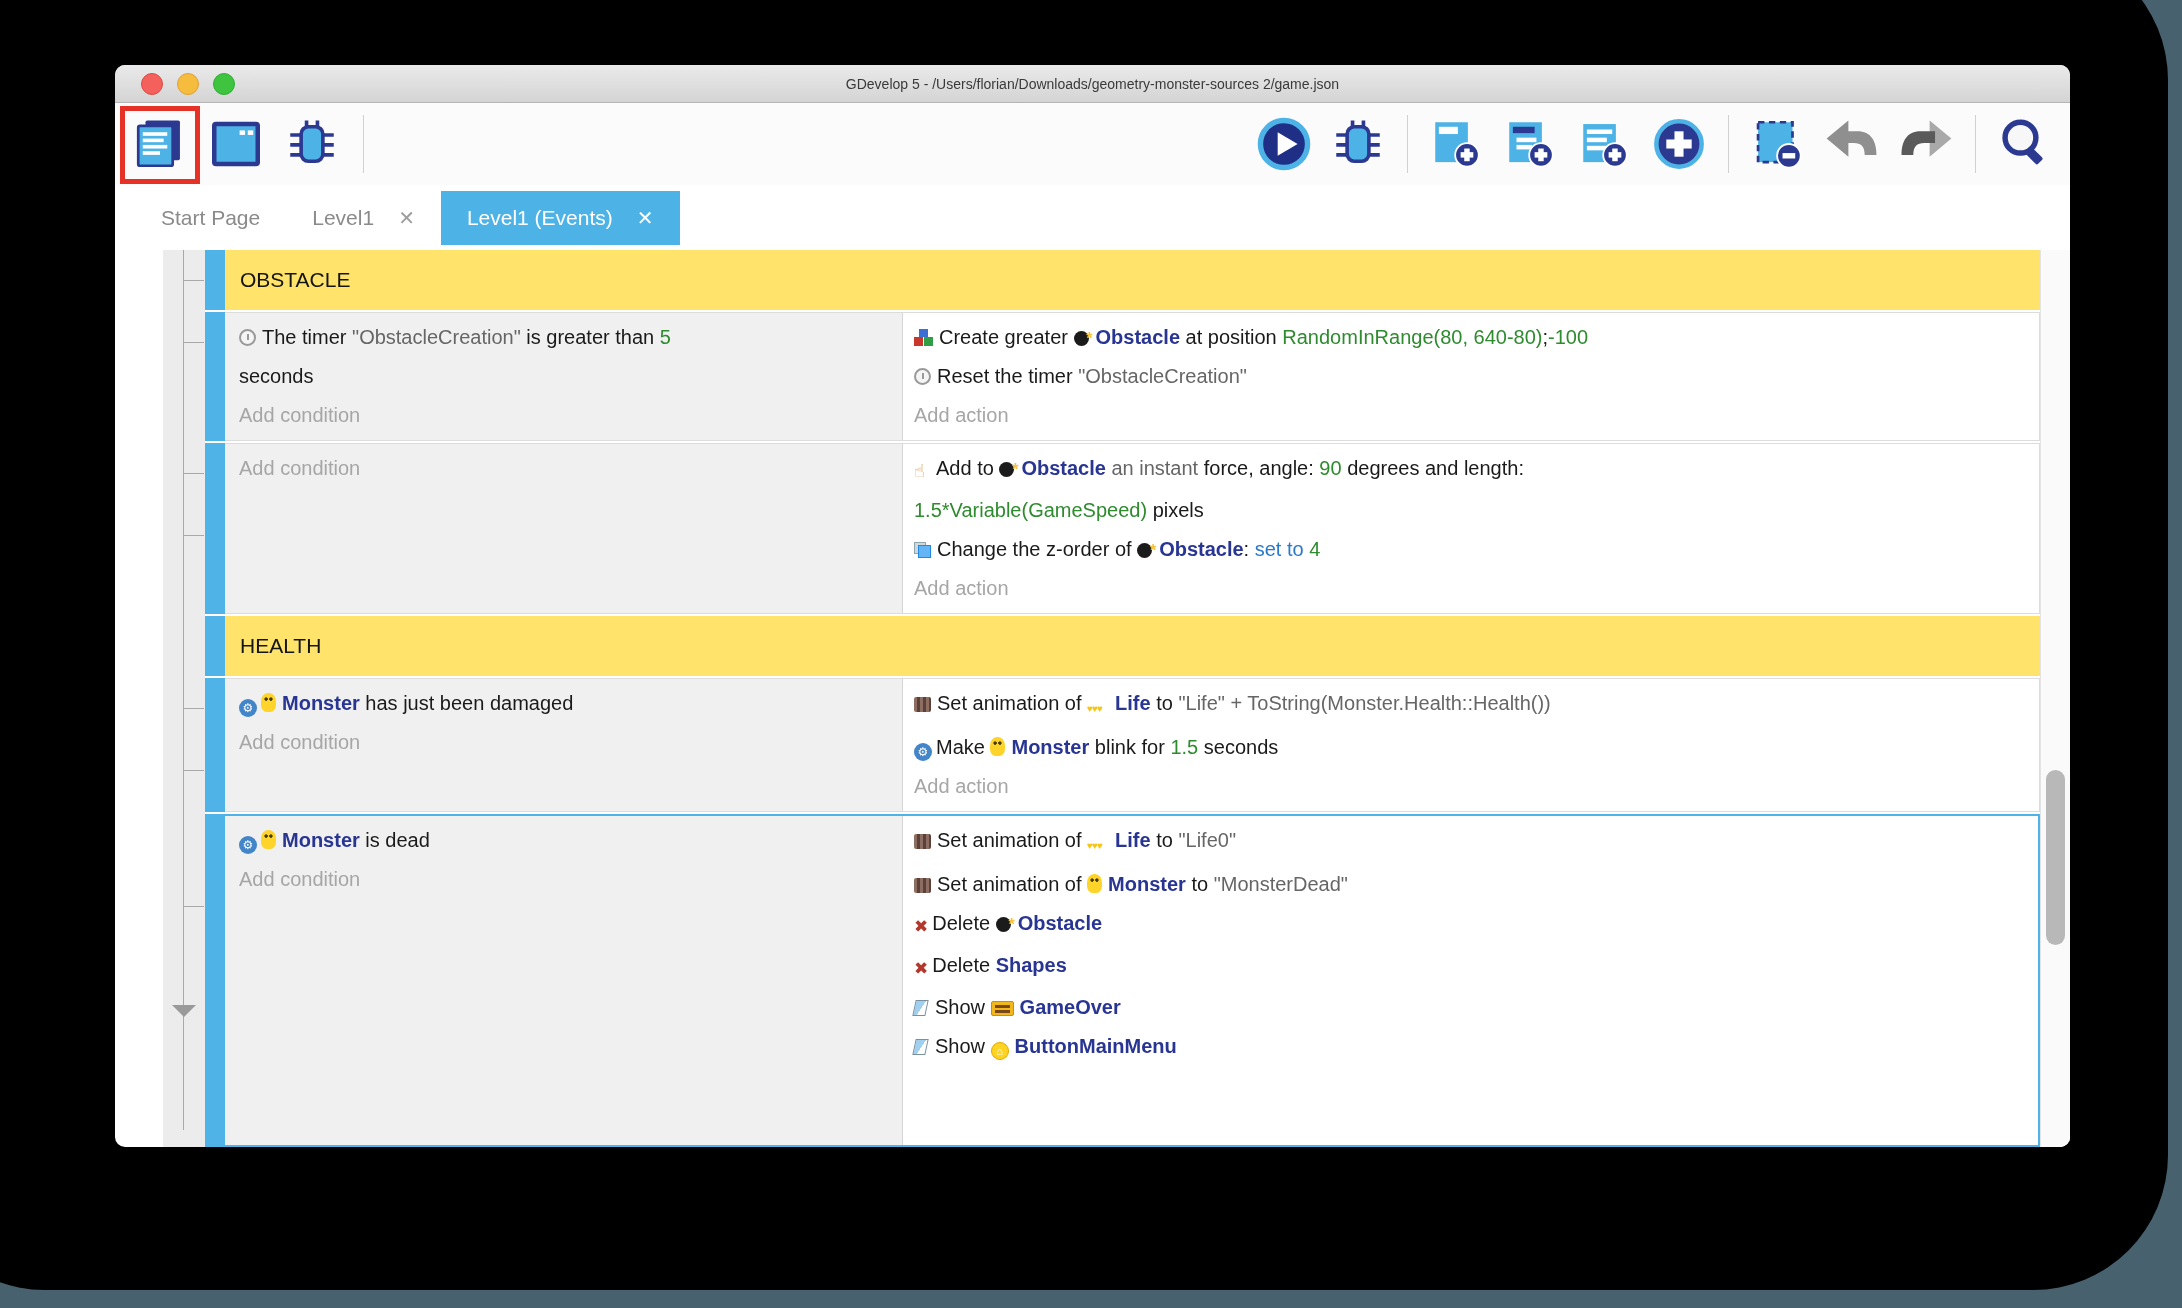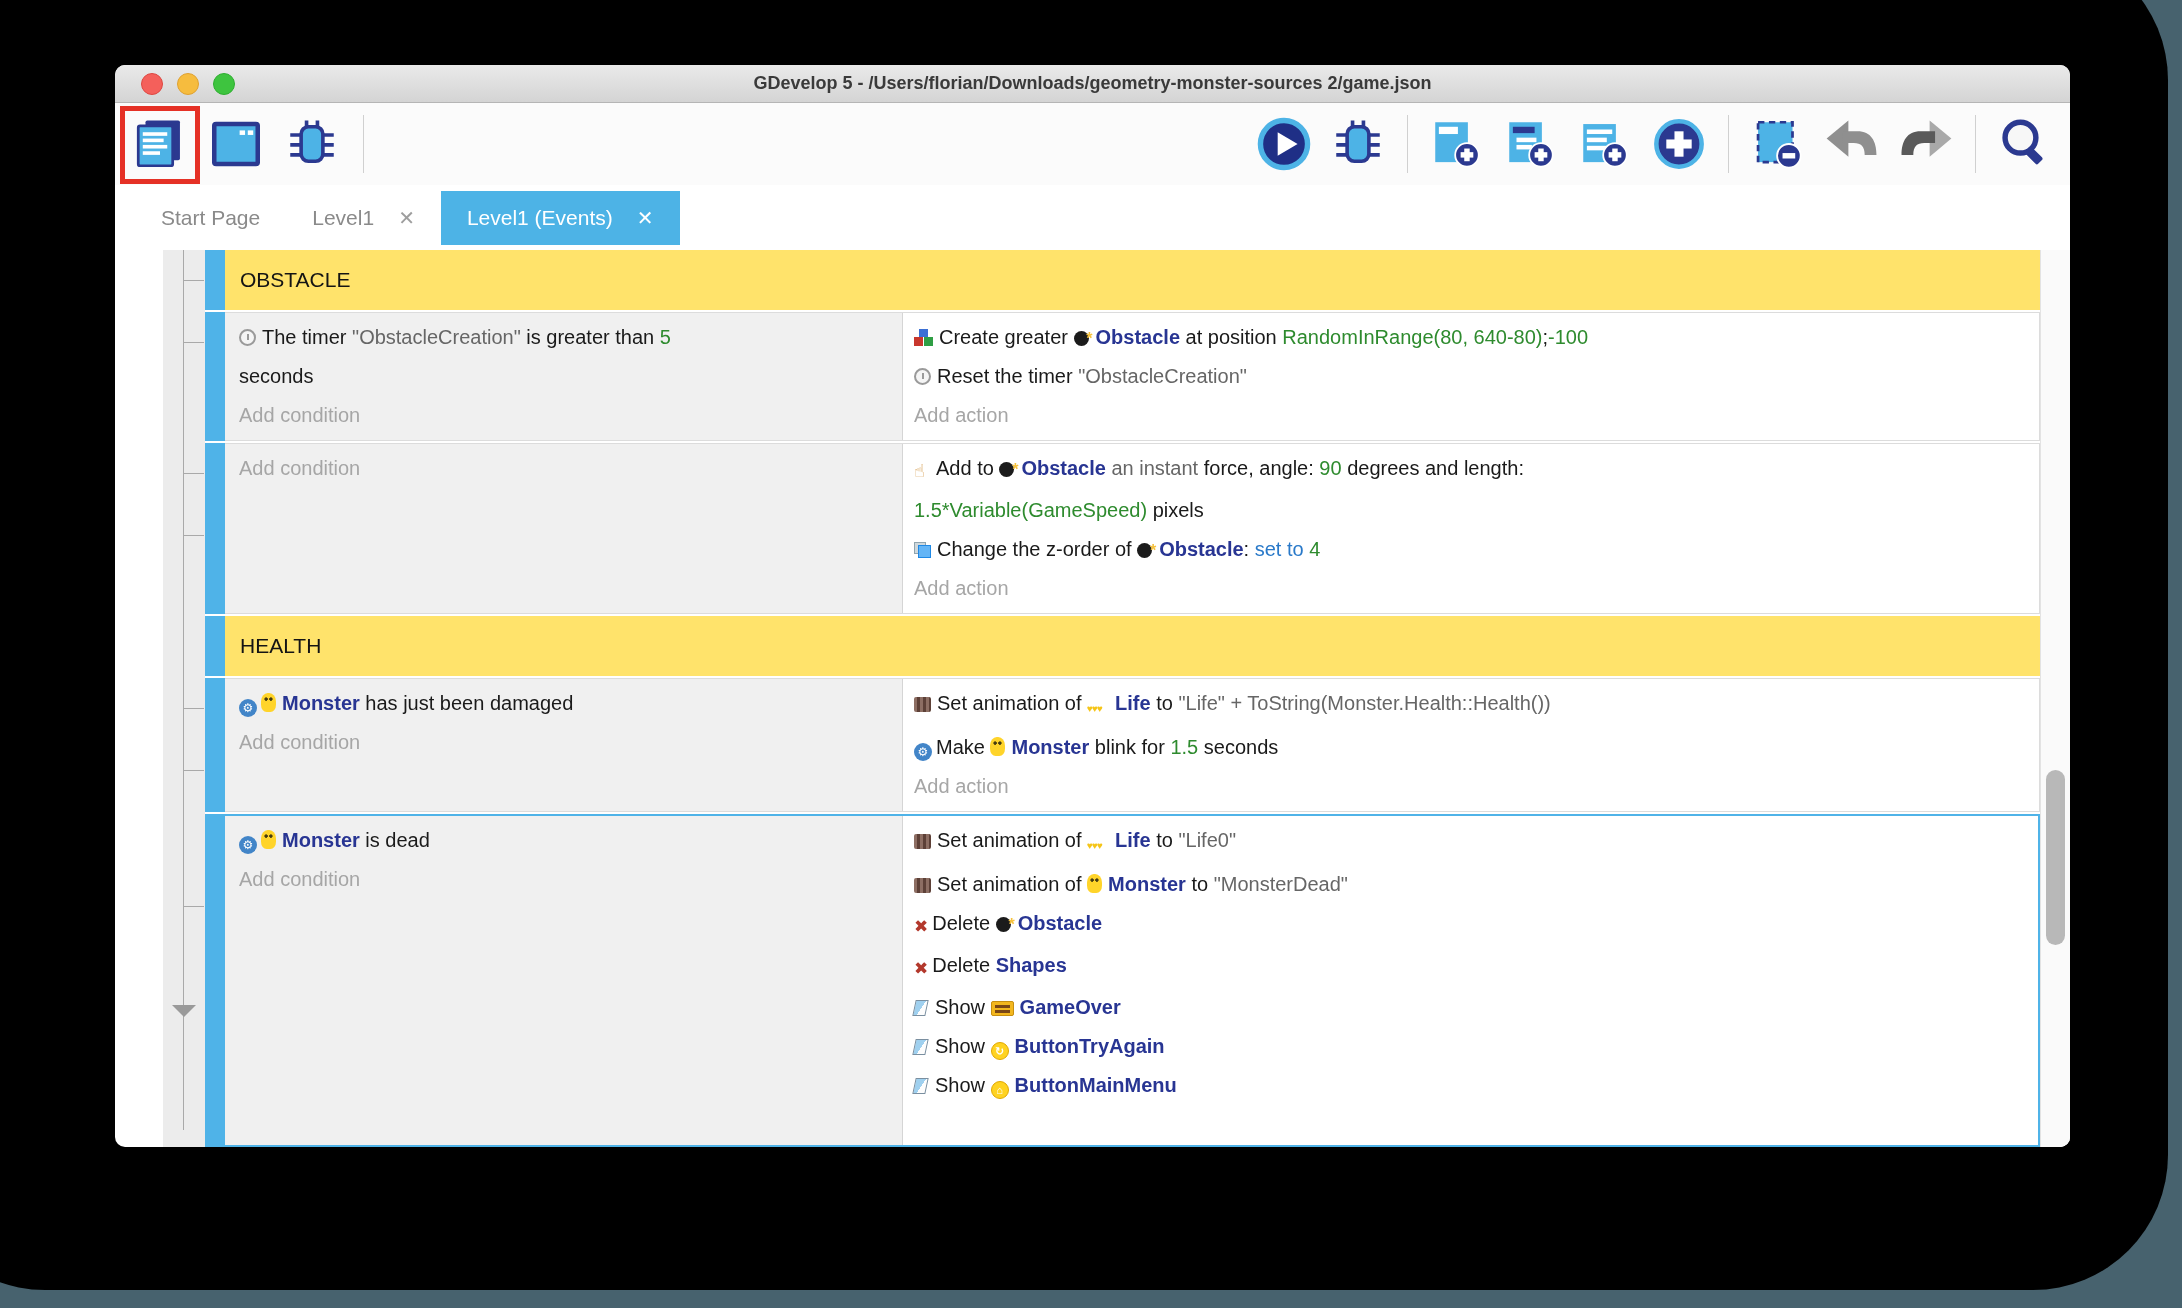--- a/index.html
+++ b/index.html
@@ -16,21 +16,21 @@
   .window {
     position: absolute; left: 115px; top: 65px; width: 1955px; height: 1082px;
     background: #fff; border-radius: 10px; overflow: hidden;
   }
   
   .titlebar {
     height: 38px; background: linear-gradient(#eaeaea, #d4d4d4);
     border-bottom: 1px solid #b5b5b5; position: relative;
     display: flex; align-items: center; justify-content: center;
   }
-  .title-text { font-size: 18px; color: #3a3a3a; font-weight: 700; }
+  .title-text { font-size: 14px; color: #3a3a3a; font-weight: 400; }
   .lights { position: absolute; left: 26px; top: 8px; display: flex; gap: 14px; }
   .light { width: 22px; height: 22px; border-radius: 50%; }
   .light.red    { background: #f4605b; border: 1px solid #dd4741; }
   .light.yellow { background: #f6bc3e; border: 1px solid #dfa131; }
   .light.green  { background: #3ec43f; border: 1px solid #2fae31; }
   
   .toolbar {
     height: 82px; background: #fbfbfb; display: flex; align-items: center;
     padding: 0 14px; position: relative;
   }
@@ -352,21 +352,20 @@
             <div class="cond-col">
               <div class="ev-line"><span class="ic ic-behavior-gear">⚙</span><span class="ic ic-monster"></span><span class="seg-obj">Monster</span><span class="seg-plain"> is dead</span></div>
               <div class="ghost">Add condition</div>
             </div>
             <div class="act-col">
               <div class="ev-line"><span class="ic ic-animation"></span><span class="seg-plain">Set animation of </span><span class="ic ic-life-hearts">♥♥♥</span><span class="seg-obj">Life</span><span class="seg-plain"> to </span><span class="seg-muted">"Life0"</span></div>
               <div class="ev-line"><span class="ic ic-animation"></span><span class="seg-plain">Set animation of </span><span class="ic ic-monster"></span><span class="seg-obj">Monster</span><span class="seg-plain"> to </span><span class="seg-muted">"MonsterDead"</span></div>
               <div class="ev-line"><span class="ic ic-delete-cross">✖</span><span class="seg-plain">Delete </span><span class="ic ic-bomb"></span><span class="seg-obj">Obstacle</span></div>
               <div class="ev-line"><span class="ic ic-delete-cross">✖</span><span class="seg-plain">Delete </span><span class="seg-obj">Shapes</span></div>
               <div class="ev-line"><span class="ic ic-show-eye"></span><span class="seg-plain">Show </span><span class="ic ic-gameover-badge"></span><span class="seg-obj">GameOver</span></div>
-              <div class="ev-line"><span class="ic ic-show-eye"></span><span class="seg-plain">Show </span><span class="ic ic-tryagain-button">↻</span><span class="seg-obj">ButtonTryAgain</span></div>
               <div class="ev-line"><span class="ic ic-show-eye"></span><span class="seg-plain">Show </span><span class="ic ic-mainmenu-button">⌂</span><span class="seg-obj">ButtonMainMenu</span></div>
             </div>
           </div>
         </div>
       </div>
     <div class="vscroll">
       <div class="vthumb"></div>
     </div>
   </div>
 

